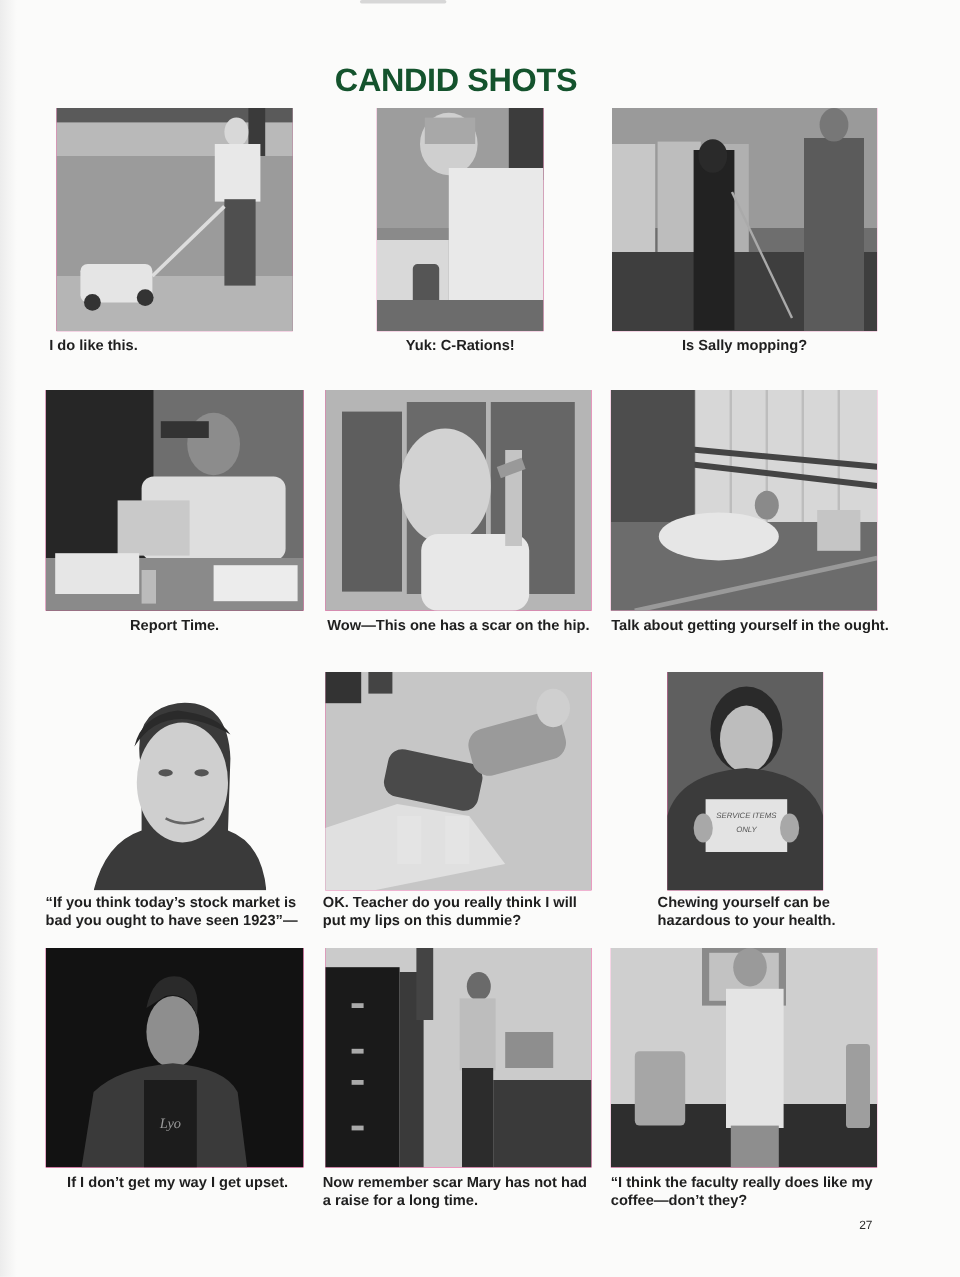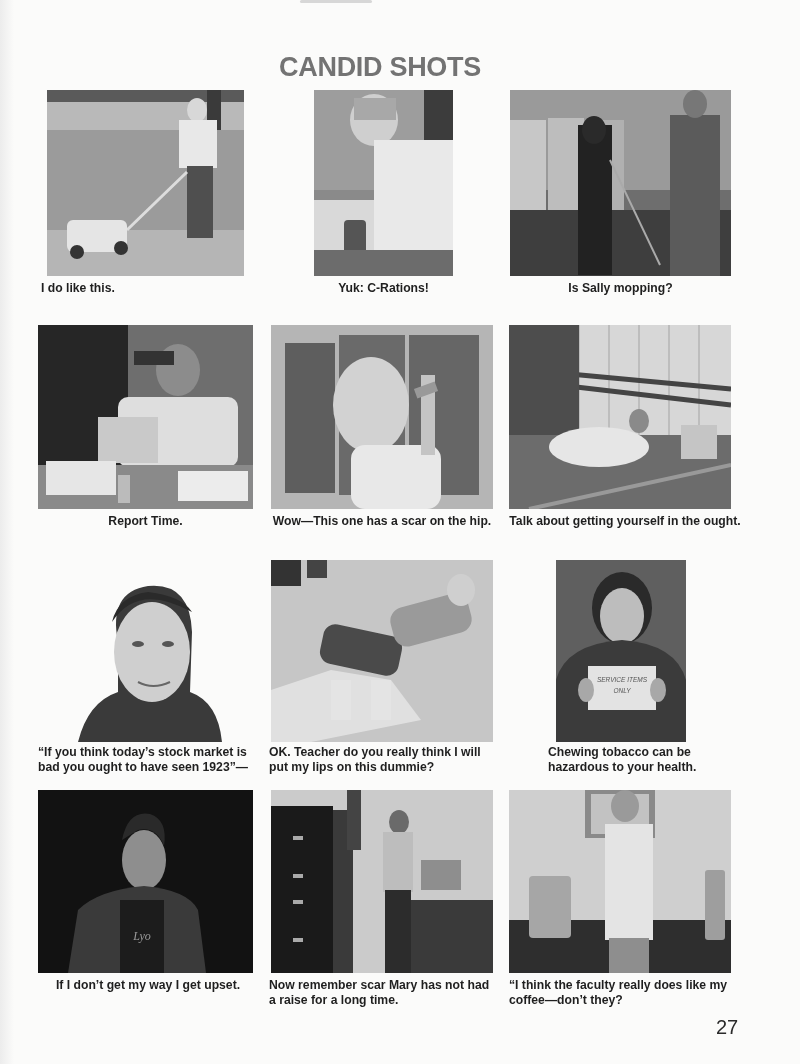--- a/index.html
+++ b/index.html
@@ -13,33 +13,33 @@
     position: absolute; left: 0; top: 0; width: 14px; height: 1064px;
     background: linear-gradient(to right, #ececec, #fbfbfa);
   }
   .top-smudge {
     position: absolute; left: 300px; top: 0; width: 72px; height: 3px;
     background: #d7d7d7; border-radius: 2px;
   }
   .title {
     position: absolute; left: 0; width: 760px; top: 52px;
     text-align: center; font-weight: bold; font-size: 27px;
-    letter-spacing: -0.3px; color: #737373;
+    letter-spacing: -0.3px; color: #14532d;
   }
   .photo {
     position: absolute; overflow: hidden;
     background: #ec4899;
   }
   .caption {
     position: absolute; font-weight: bold; font-size: 12.2px; line-height: 15px;
     color: #1f1f1f;
   }
   .caption.center { text-align: center; }
   .page-number {
-    position: absolute; left: 716px; top: 1016px; font-size: 20px; color: #2a2a2a;
+    position: absolute; left: 716px; top: 1016px; font-size: 10px; color: #2a2a2a;
   }
   .photo svg { display: block; width: 100%; height: 100%; }
 </style>
 </head>
 <body>
 
 <div class="page-edge"></div>
 <div class="top-smudge"></div>
 
 <div class="title">CANDID SHOTS</div>
@@ -190,21 +190,21 @@
     <ellipse cx="66" cy="56" rx="22" ry="28" fill="#bdbdbd"></ellipse>
     <path d="M0 182 L0 120 Q10 84 66 80 Q120 84 130 120 L130 182 Z" fill="#3b3b3b"></path>
     <rect x="32" y="106" width="68" height="44" fill="#e3e3e3"></rect>
     <text x="66" y="122" font-size="6.5" text-anchor="middle" fill="#555" font-style="italic" font-family="Liberation Sans, sans-serif">SERVICE ITEMS</text>
     <text x="66" y="133" font-size="6.5" text-anchor="middle" fill="#555" font-style="italic" font-family="Liberation Sans, sans-serif">ONLY</text>
     <ellipse cx="30" cy="130" rx="8" ry="12" fill="#a8a8a8"></ellipse>
     <ellipse cx="102" cy="130" rx="8" ry="12" fill="#a8a8a8"></ellipse>
   </svg>
 </div>
 <div class="caption" style="left:548px; top:745px; width:200px;">
-  <div>Chewing tobacco can be</div>
+  <div>Chewing yourself can be</div>
   <div>hazardous to your health.</div>
 </div>
 
 <div class="photo" style="left:38px; top:790px; width:215px; height:183px;">
   <svg viewBox="0 0 215 183" preserveAspectRatio="none">
     <rect width="215" height="183" fill="#121212"></rect>
     <ellipse cx="106" cy="70" rx="22" ry="30" fill="#8e8e8e"></ellipse>
     <path d="M84 50 Q90 20 112 24 Q130 30 126 56 Q118 36 100 40 Z" fill="#2a2a2a"></path>
     <path d="M30 183 L40 120 Q60 100 106 96 Q150 100 160 120 L168 183 Z" fill="#3a3a3a"></path>
     <rect x="82" y="110" width="44" height="73" fill="#1c1c1c"></rect>

